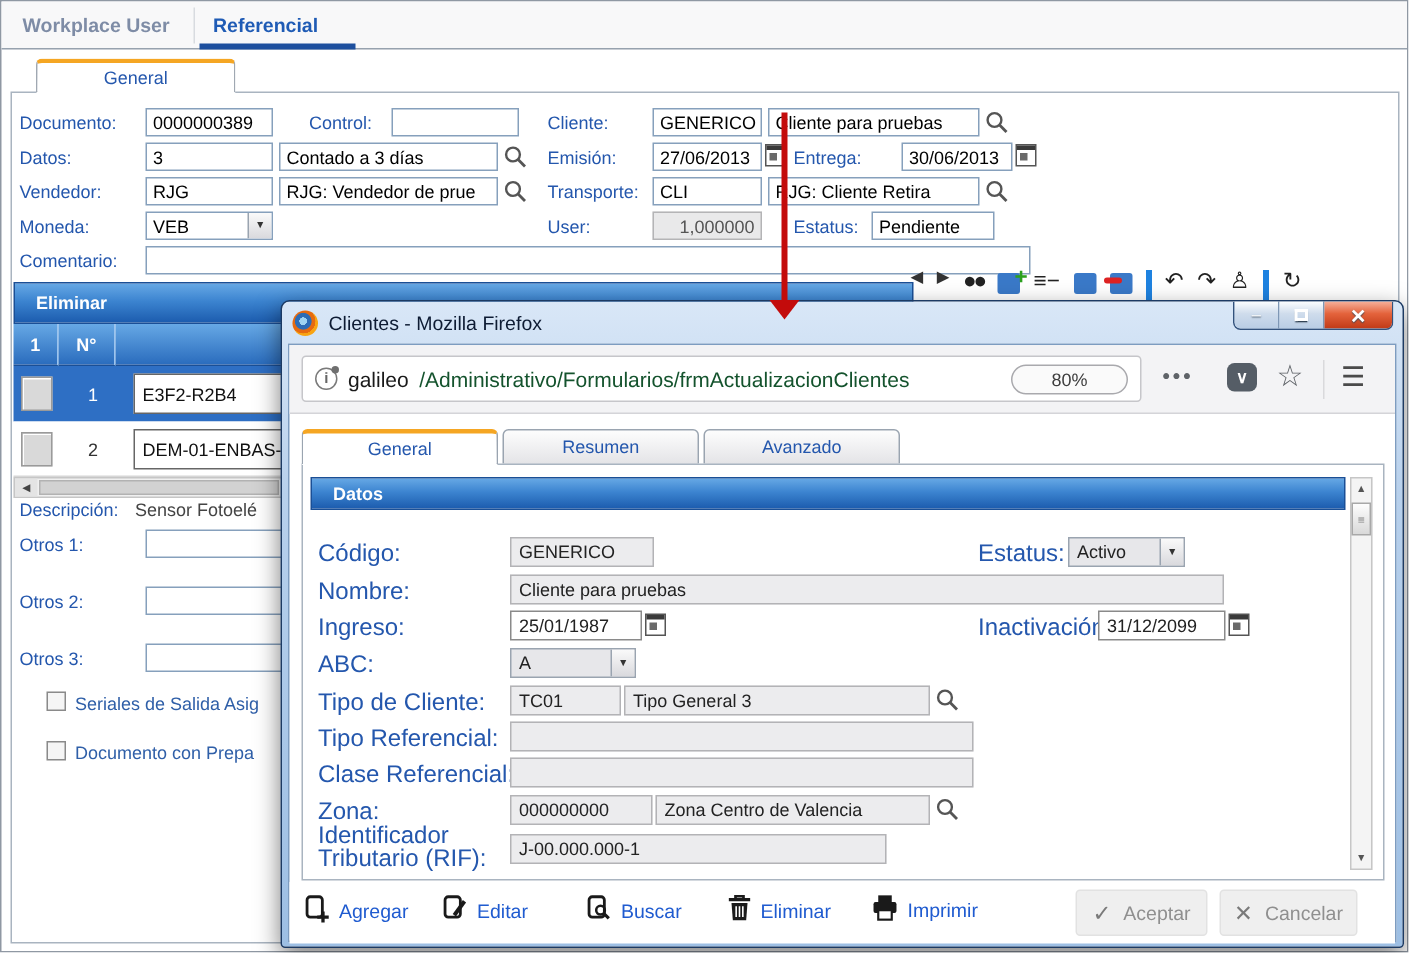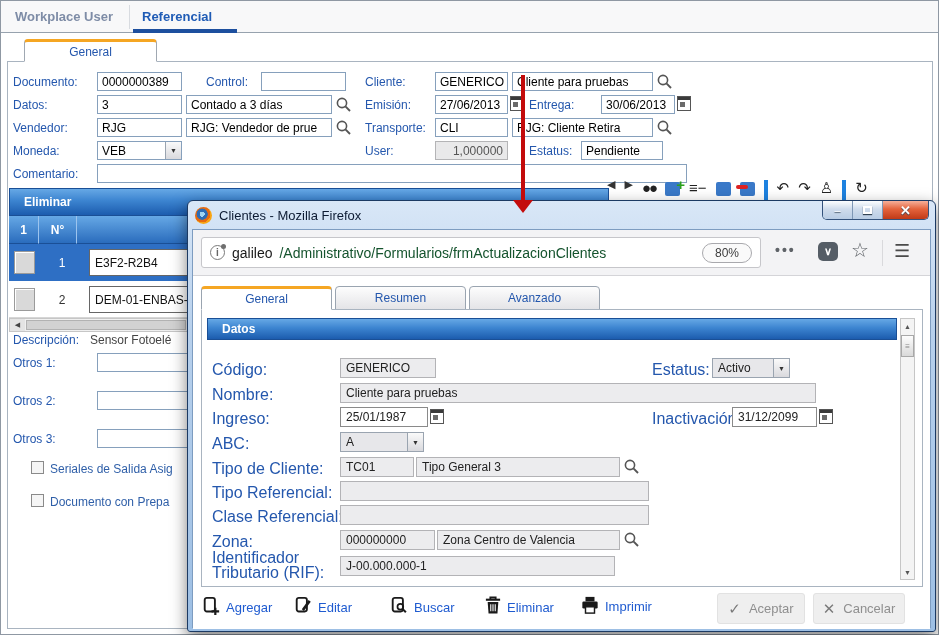--- a/index.html
+++ b/index.html
@@ -102,21 +102,21 @@
             border-bottom:1px solid #d4d4d8; }
   .urlbar { position:absolute; left:8px; top:7px; width:560px; height:31px; background:#fff;
             border:1px solid #c6c6ca; border-radius:3px; display:flex; align-items:center;
             padding:0 8px; gap:7px; }
   .info-ic { position:relative; width:15px; height:15px; border:1.5px solid #7a7a7a; border-radius:50%;
              color:#666; font-size:10px; font-weight:bold; display:flex; align-items:center;
              justify-content:center; flex:0 0 auto; }
   .info-dot { position:absolute; right:-2px; top:-2px; width:5px; height:5px; background:#6f6f6f; border-radius:50%; }
   .url-host { color:#1a1a1a; font-size:14px; }
   .url-path { color:#14532d; font-size:14px; white-space:nowrap; overflow:hidden; flex:1; }
-  .zoom-pill { border:1px solid #a9a9ad; border-radius:11px; padding:2px 12px; color:#3d3d3d;
+  .zoom-pill { border:1px solid #a9a9ad; border-radius:11px; padding:2px 26px; color:#3d3d3d;
                font-size:12px; background:#fafafa; flex:0 0 auto; }
   .nav-ic { position:absolute; top:12px; color:#5f6368; }
   .dots3 { letter-spacing:2px; font-size:14px; font-weight:bold; }
   .pocket { width:20px; height:19px; background:#555d66; border-radius:5px; color:#fff; font-size:11px;
             font-weight:bold; display:flex; align-items:center; justify-content:center; }
   .star { font-size:20px; top:8px; }
   .nsep { position:absolute; width:1px; height:26px; background:#d9d9dc; top:10px; }
   .burger { font-size:18px; top:10px; color:#4a4a4a; }
 
   .ptab { position:absolute; top:56px; height:24px; width:131px; border:1px solid #9aa4b0;
@@ -374,21 +374,21 @@
         <div class="pinp" style="left:138px;top:220px;width:95px">000000000</div>
         <div class="pinp" style="left:235px;top:220px;width:183px">Zona Centro de Valencia</div>
         <span class="sicon" style="left:421px;top:221px">
           <svg width="17" height="17" viewBox="0 0 17 17">
               <circle cx="7" cy="7" r="4.6" fill="none" stroke="#555" stroke-width="1.6"></circle>
               <line x1="10.4" y1="10.4" x2="15" y2="15" stroke="#555" stroke-width="1.9"></line>
             </svg>
         </span>
 
         <span class="plbl" style="left:10px;top:240px;width:122px;white-space:normal;line-height:15px">Identificador Tributario (RIF):</span>
-        <div class="pinp" style="left:138px;top:246px;width:275px">J-00.000.000-1</div>
+        <div class="pinp" style="left:138px;top:246px;width:251px">J-00.000.000-1</div>
 
         <div class="vscroll">
           <span class="vs-btn" style="top:0">▲</span>
           <span class="vs-thumb">≡</span>
           <span class="vs-btn" style="bottom:0">▼</span>
         </div>
       </div>
 
       <div class="pfooter">
         <div class="fbtn" style="left:10px">

